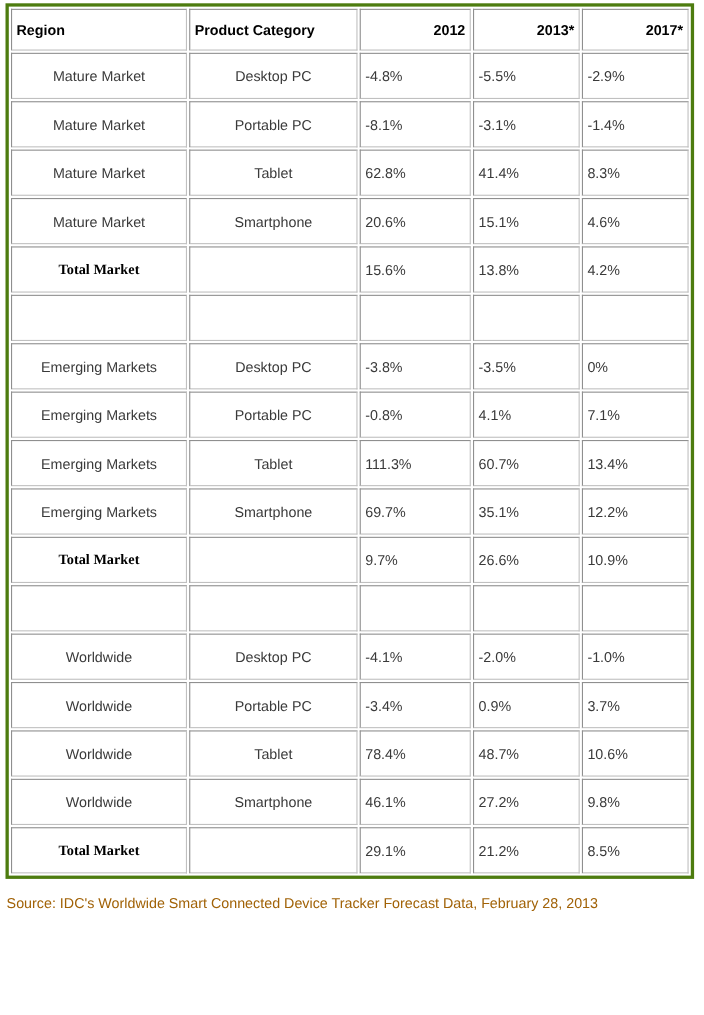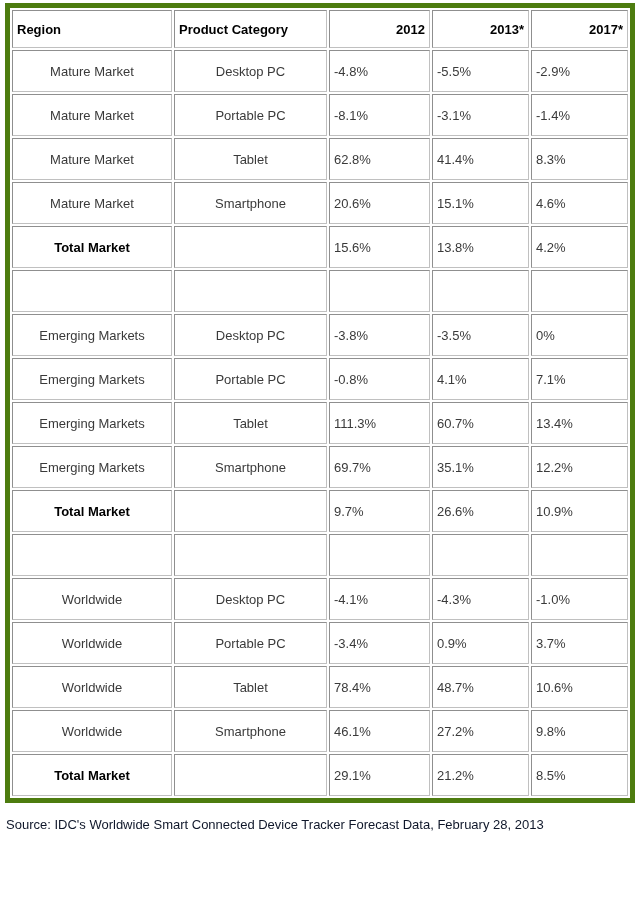--- a/index.html
+++ b/index.html
@@ -20,21 +20,21 @@
     font-weight: bold;
     color: #000000;
     margin: 2px 0 4px 1px;
     white-space: nowrap;
   }
   table.growth {
     border-collapse: separate;
     border-spacing: 2px;
     table-layout: fixed;
     width: 580px;
-    border: 5px solid #4d7c0f;
+    border: 3px solid #4d7c0f;
     background: #ffffff;
   }
   th, td {
     border: 1px solid;
     border-color: #8f8f8f #c0c0c0 #c0c0c0 #8f8f8f;
     height: 40px;
     padding: 0 4px;
     font-size: 13px;
     vertical-align: middle;
     overflow: hidden;
@@ -46,24 +46,25 @@
     color: #000000;
     font-weight: bold;
     text-align: right;
   }
   thead th.al { text-align: left; }
   td.num { text-align: left; }
   td.region, td.cat { text-align: center; }
   tr.total-row td.region {
     font-weight: bold;
     color: #000000;
+    font-family: Liberation Serif, serif;
   }
   .src {
     font-size: 13px;
-    color: #0f172a;
+    color: #a16207;
     margin: 14px 0 0 1px;
     white-space: nowrap;
   }
 </style>
 </head>
 <body>
 
 <div>
 
   <table class="growth">
@@ -165,21 +166,21 @@
     <td class="region"></td>
     <td class="cat"></td>
     <td class="num"></td>
     <td class="num"></td>
     <td class="num"></td>
   </tr>
         <tr>
     <td class="region">Worldwide</td>
     <td class="cat">Desktop PC</td>
     <td class="num">-4.1%</td>
-    <td class="num">-4.3%</td>
+    <td class="num">-2.0%</td>
     <td class="num">-1.0%</td>
   </tr>
         <tr>
     <td class="region">Worldwide</td>
     <td class="cat">Portable PC</td>
     <td class="num">-3.4%</td>
     <td class="num">0.9%</td>
     <td class="num">3.7%</td>
   </tr>
         <tr>

